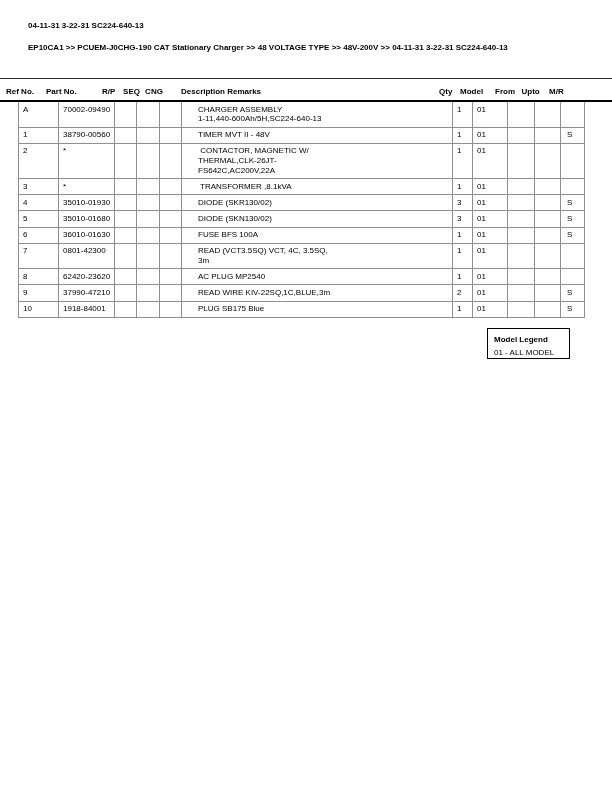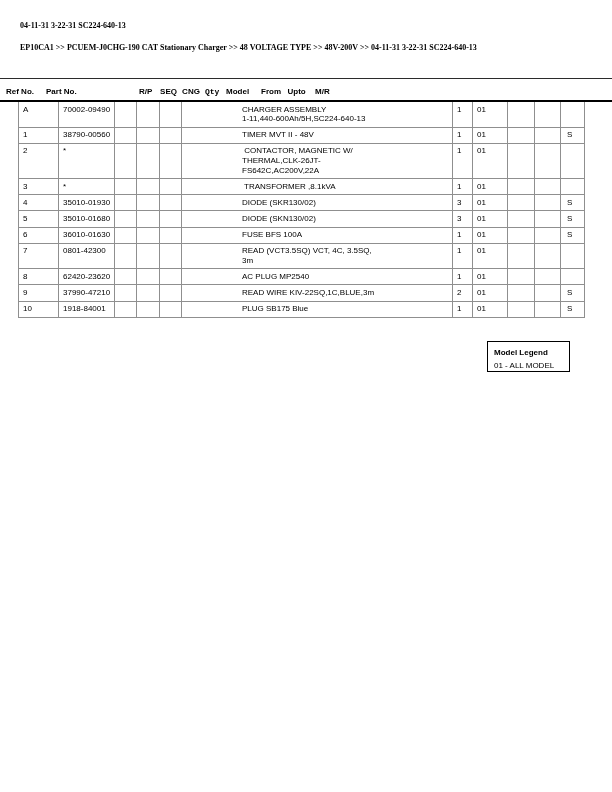--- a/index.html
+++ b/index.html
@@ -4,64 +4,64 @@
 <style>
   html,body { margin:0; padding:0; }
   body {
     width:612px; height:792px;
     background:#ffffff;
     position:relative;
     overflow:hidden;
     font-family:"Liberation Sans", sans-serif;
     color:#000000;
   }
-  .title { position:absolute; left:20px; font-size:8px; font-weight:bold; white-space:pre;font-family:Liberation Serif, serif; }
+  .title { position:absolute; left:28px; font-size:8px; font-weight:bold; white-space:pre; }
   .line1 { top:21px; }
   .line2 { top:43px; }
 
   .top-rule   { position:absolute; left:0; width:612px; top:78px;   height:1px;   background:#2b2b2b; }
   .heavy-rule { position:absolute; left:0; width:612px; top:99.5px; height:2.6px; background:#000000; }
 
   .col-headers {
     position:absolute; left:2px; top:84px; height:14px;
     display:flex; align-items:center;
   }
   .hcell {
     box-sizing:border-box;
     font-size:8px; font-weight:bold;
     white-space:nowrap; overflow:visible;
     padding-left:4px;
   }
   .hcell.center { text-align:center; padding-left:0; }
   .hcell.col-desc { padding-left:16px; }
-  .hcell.col-qty  { padding-left:3px;font-family:Liberation Mono, monospace; }
+  .hcell.col-qty  { padding-left:3px; }
   .hcell.col-mr   { padding-left:5px; }
 
   table.parts {
     position:absolute; left:18px; top:102.2px;
     border-collapse:collapse;
     table-layout:fixed;
   }
   table.parts td {
     box-sizing:border-box;
     border:1px solid #8f8f8f;
     vertical-align:top;
     font-size:8px; line-height:9.6px;
     padding:2.5px 2px 3px 4px;
     white-space:pre;
     overflow:hidden;
   }
   table.parts tr:first-child td { border-top:none; }
   table.parts td.col-desc { padding-left:16px; }
   table.parts td.col-qty  { padding-left:4px; }
   table.parts td.col-mr   { padding-left:6px; }
-  .desc-line { white-space:pre;margin-left:44px; }
+  .desc-line { white-space:pre; }
 
   .legend {
-    position:absolute; left:487px; top:341px;
+    position:absolute; left:487px; top:328px;
     width:83px; height:31px;
     box-sizing:border-box;
     border:1.2px solid #000000;
     padding:3.5px 0 0 6px;
     font-size:8px; line-height:13px;
     background:#ffffff;
   }
   .legend-title { font-weight:bold; white-space:nowrap; }
   .legend-entry { white-space:nowrap; }
 </style>
@@ -69,23 +69,24 @@
 <body>
 
 <div class="title line1">04-11-31 3-22-31 SC224-640-13</div>
 <div class="title line2">EP10CA1 &gt;&gt; PCUEM-J0CHG-190 CAT Stationary Charger &gt;&gt; 48 VOLTAGE TYPE &gt;&gt; 48V-200V &gt;&gt; 04-11-31 3-22-31 SC224-640-13</div>
 
 <div class="top-rule"></div>
 
 <div class="col-headers" id="col-headers">
     <div class="hcell col-ref" style="width: 40px;">Ref No.</div>
     <div class="hcell col-part" style="width: 55.5px;">Part No.</div>
-    <div class="hcell col-rp center" style="width: 22.5px; margin-left: 37px;">R/P</div>
+    <div class="hcell col-rp center" style="width: 22.5px;">R/P</div>
     <div class="hcell col-seq center" style="width: 23px;">SEQ</div>
     <div class="hcell col-cng center" style="width: 22px;">CNG</div>
+    <div class="hcell col-desc" style="width: 271px;">Description Remarks</div>
     <div class="hcell col-qty" style="width: 20px;">Qty</div>
     <div class="hcell col-model" style="width: 35px;">Model</div>
     <div class="hcell col-from" style="width: 26.5px;">From</div>
     <div class="hcell col-upto" style="width: 26.5px;">Upto</div>
     <div class="hcell col-mr" style="width: 23.5px;">M/R</div>
   </div>
 
 <div class="heavy-rule"></div>
 
 <table class="parts">

